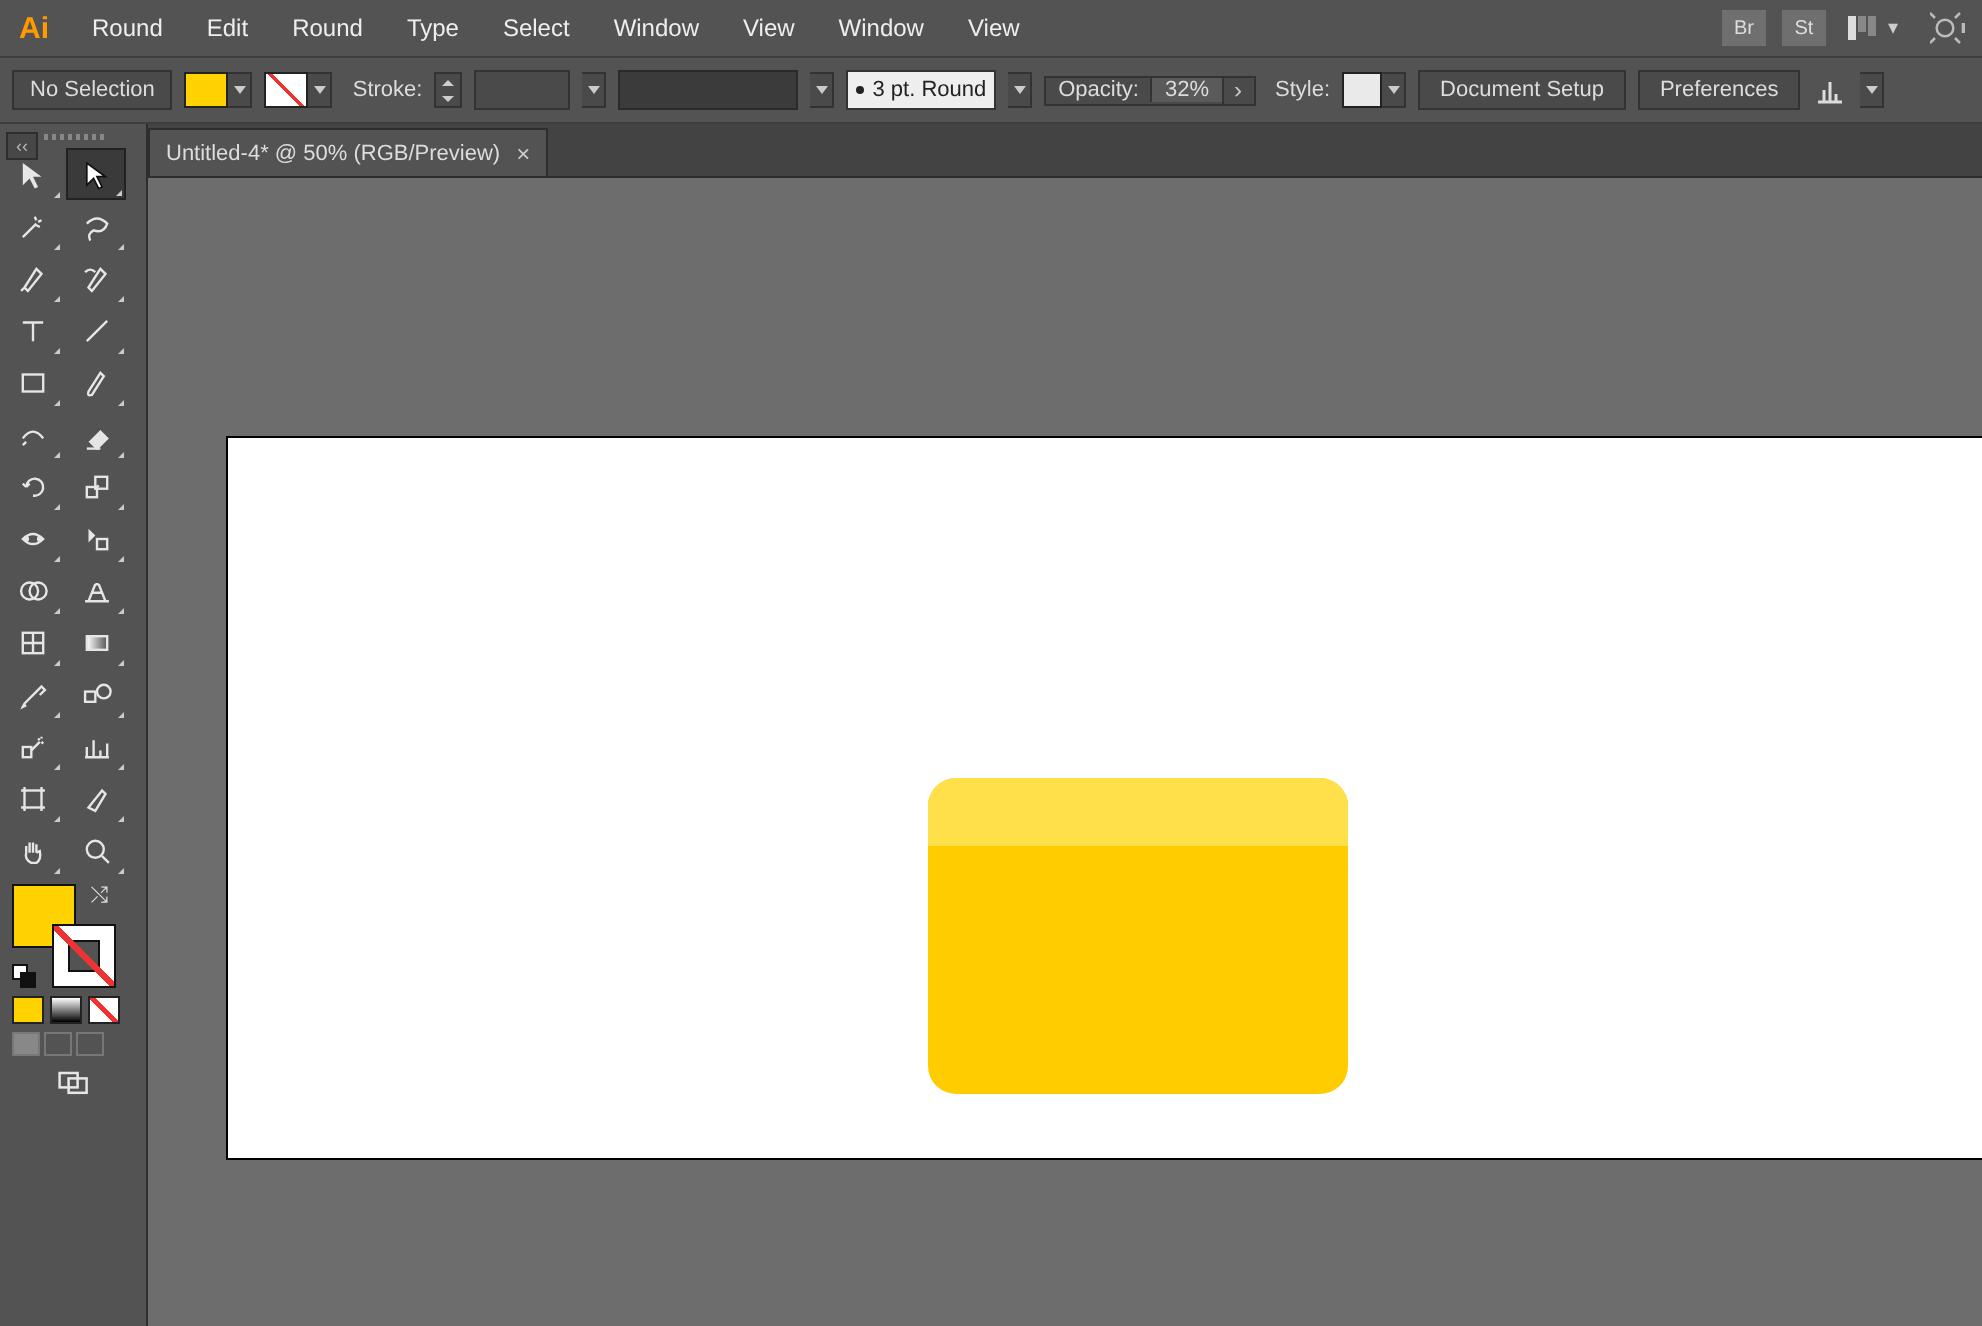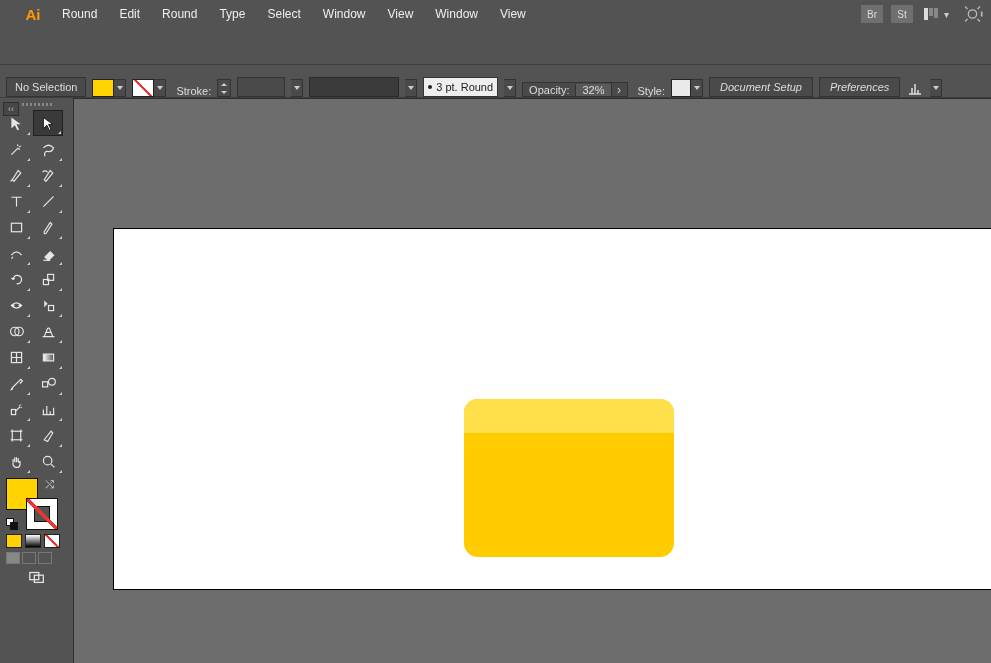--- a/index.html
+++ b/index.html
@@ -1,54 +1,54 @@
 <!DOCTYPE html>
 <html><head>
 <meta charset="utf-8">
 <style>
   * { margin: 0; padding: 0; box-sizing: border-box; font-family: "Segoe UI", Tahoma, sans-serif; }
   body { background: #535353; width: 991px; height: 663px; overflow: hidden; color: #ccc; font-size: 12px; }
 
   
-  .menubar { height: 28px; background: #535353; display: flex; align-items: center; padding: 0 6px; gap: 2px; margin-left: 16px; }
+  .menubar { height: 28px; background: #535353; display: flex; align-items: center; padding: 0 6px; gap: 2px; }
   .menubar .logo { width: 22px; height: 20px; color: #ff9a00; font-weight: 700; font-size: 15px; display: flex; align-items: center; justify-content: center; margin-right: 6px; }
   .menubar .menu-item { padding: 4px 10px; color: #eee; cursor: pointer; }
   .menubar .spacer { flex: 1; }
   .menubar .app-badge { width: 22px; height: 18px; background: #6f6f6f; color: #ddd; font-size: 10px; font-weight: 400; display: flex; align-items: center; justify-content: center; margin: 0 3px; }
   .menubar .ws-selector { display: flex; align-items: center; margin: 0 6px; }
   .menubar .ws-icon { width: 16px; height: 12px; display: flex; }
   .menubar .ws-bar { width: 4px; margin-right: 1px; background: #ddd; }
   .menubar .ws-bar.dim { background: #888; }
   .menubar .caret { margin-left: 4px; color: #ccc; font-size: 10px; }
   .menubar .search-icon { color: #bbb; margin-left: 8px; font-size: 14px; display:flex; align-items:center; }
   .menubar .search-icon svg { width:20px; height:16px; }
 
   
-  .optbar { height: 34px; background: #535353; border-top: 1px solid #3e3e3e; border-bottom: 1px solid #3e3e3e; display: flex; align-items: flex-end; padding: 0 6px; gap: 6px; margin-top: 36px; }
+  .optbar { height: 34px; background: #535353; border-top: 1px solid #3e3e3e; border-bottom: 1px solid #3e3e3e; display: flex; align-items: center; padding: 0 6px; gap: 6px; }
   .optbar .selinfo { background: #4a4a4a; border: 1px solid #333; padding: 3px 8px; font-size: 11px; color: #ddd; }
   .optbar .swatch { width: 22px; height: 18px; background: #ffd200; border: 1px solid #222; }
   .optbar .drop { width: 12px; height: 18px; background: #4a4a4a; border: 1px solid #333; border-left: none; display: flex; align-items: center; justify-content: center; }
   .optbar .drop::after { content: ""; border-left: 3px solid transparent; border-right: 3px solid transparent; border-top: 4px solid #ccc; }
   .optbar .stroke-swatch { width: 22px; height: 18px; background: #fff; border: 1px solid #222; position: relative; overflow: hidden; }
   .optbar .stroke-swatch::after { content: ""; position: absolute; inset: 0; background: linear-gradient(45deg, transparent 46%, #e33 46%, #e33 54%, transparent 54%); }
   .optbar .label { font-size: 11px; color: #ddd; margin-left: 4px; }
   .optbar .stepper { width: 14px; height: 18px; background: #4a4a4a; border: 1px solid #333; display: flex; flex-direction: column; justify-content: space-around; align-items: center; }
   .optbar .stepper::before { content: ""; border-left: 3px solid transparent; border-right: 3px solid transparent; border-bottom: 3px solid #ccc; }
   .optbar .stepper::after { content: ""; border-left: 3px solid transparent; border-right: 3px solid transparent; border-top: 3px solid #ccc; }
   .optbar .numfield { width: 48px; height: 20px; background: #4a4a4a; border: 1px solid #333; }
   .optbar .profile { width: 90px; height: 20px; background: #3b3b3b; border: 1px solid #2a2a2a; }
   .optbar .brush-field { display: flex; align-items: center; height: 20px; background: #eee; border: 1px solid #333; padding: 0 4px; font-size: 11px; color: #222; gap: 4px; }
   .optbar .brush-field .dot { width: 4px; height: 4px; border-radius: 50%; background: #222; }
   .optbar .opgroup { display: flex; align-items: center; height: 15px; background: #4a4a4a; border: 1px solid #333; }
   .optbar .opgroup .oplabel { padding: 0 6px; font-size: 11px; color: #ddd; }
   .optbar .opgroup .opval { padding: 0 6px; font-size: 11px; color: #ddd; border-left: 1px solid #333; background: #5a5a5a; }
   .optbar .opgroup .oparrow { width: 16px; display: flex; align-items: center; justify-content: center; border-left:1px solid #333; height:100%; }
   .optbar .opgroup .oparrow::after { content: "›"; color: #ccc; }
   .optbar .style-swatch { width: 20px; height: 18px; background: #eaeaea; border: 1px solid #222; }
-  .optbar .btn { background: #4a4a4a; border: 1px solid #333; padding: 3px 10px; font-size: 11px; color: #ddd; cursor: pointer; font-style: italic; }
+  .optbar .btn { background: #4a4a4a; border: 1px solid #333; padding: 3px 10px; font-size: 11px; color: #ddd; cursor: pointer; }
   .optbar .align-icon { width:18px; height:18px; display:flex; align-items:center; justify-content:center; }
   .optbar .align-icon svg { width:16px; height:16px; }
 
   
   .workspace { display: flex; height: calc(663px - 28px - 34px); }
 
   
   .collapse-strip { width: 0; position: relative; }
   .collapse-strip .tab { position:absolute; top:4px; left:3px; width:16px; height:14px; background:#474747; border:1px solid #2e2e2e; display:flex; align-items:center; justify-content:center; font-size:9px; color:#bbb; }
 
@@ -402,20 +402,26 @@
 
     <div class="single">
       <svg viewBox="0 0 20 14">
           <rect x="2" y="2" width="10" height="8"></rect>
           <rect x="7" y="5" width="10" height="8"></rect>
         </svg>
     </div>
   </div>
 
   <div class="docarea">
+    <div class="tabbar">
+      <div class="doctab">
+        <span>Untitled-4* @ 50% (RGB/Preview)</span>
+        <span class="close">×</span>
+      </div>
+    </div>
     <div class="canvaswrap">
       <div class="artboard"></div>
       <div class="shape">
         <div class="shine"></div>
       </div>
     </div>
   </div>
 
 </div>
 

